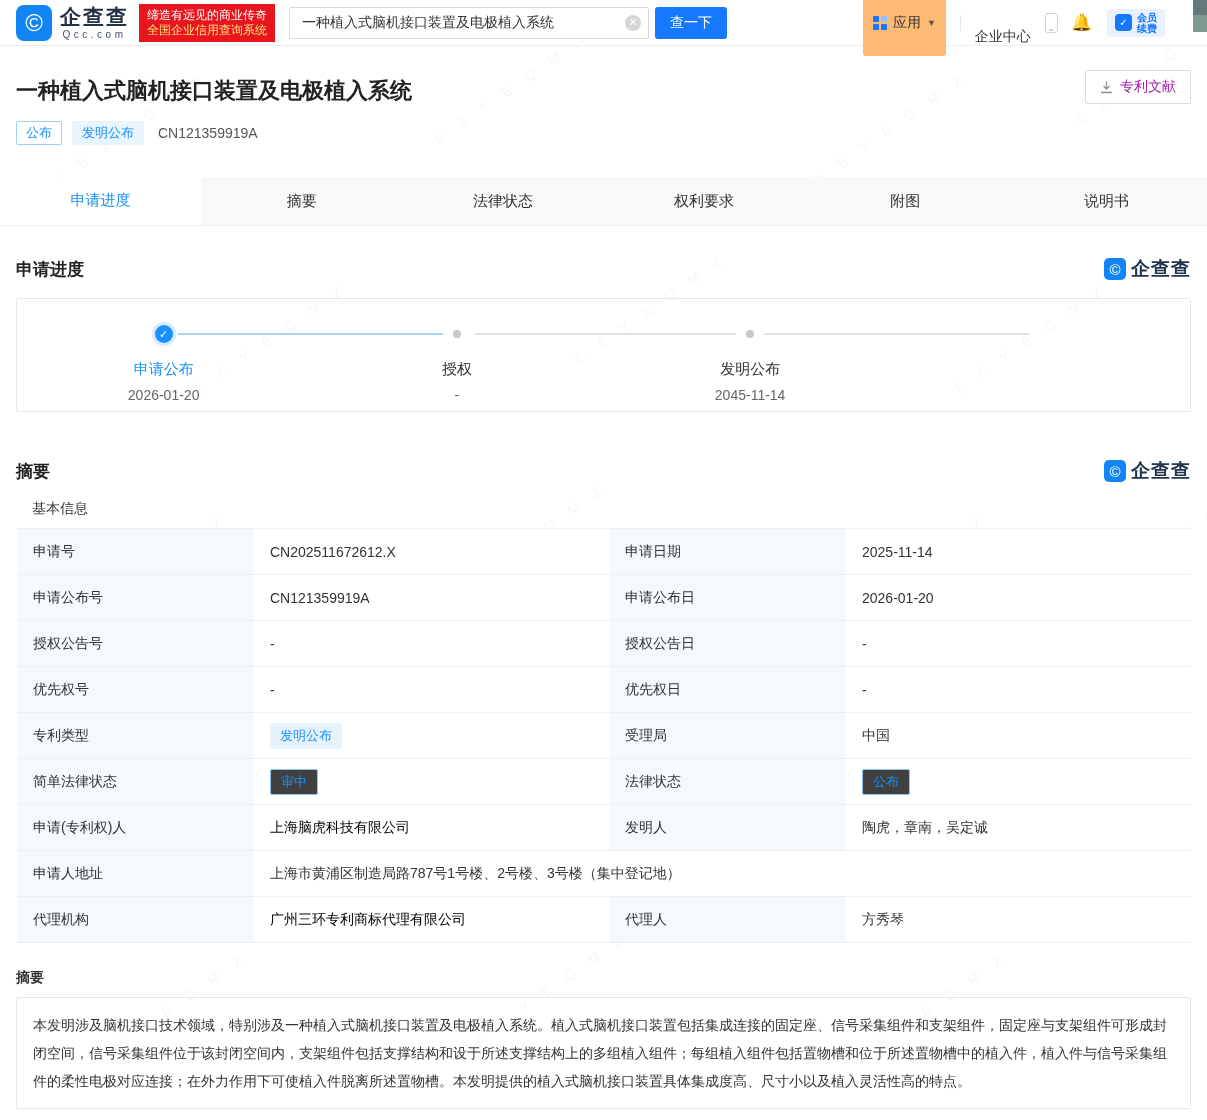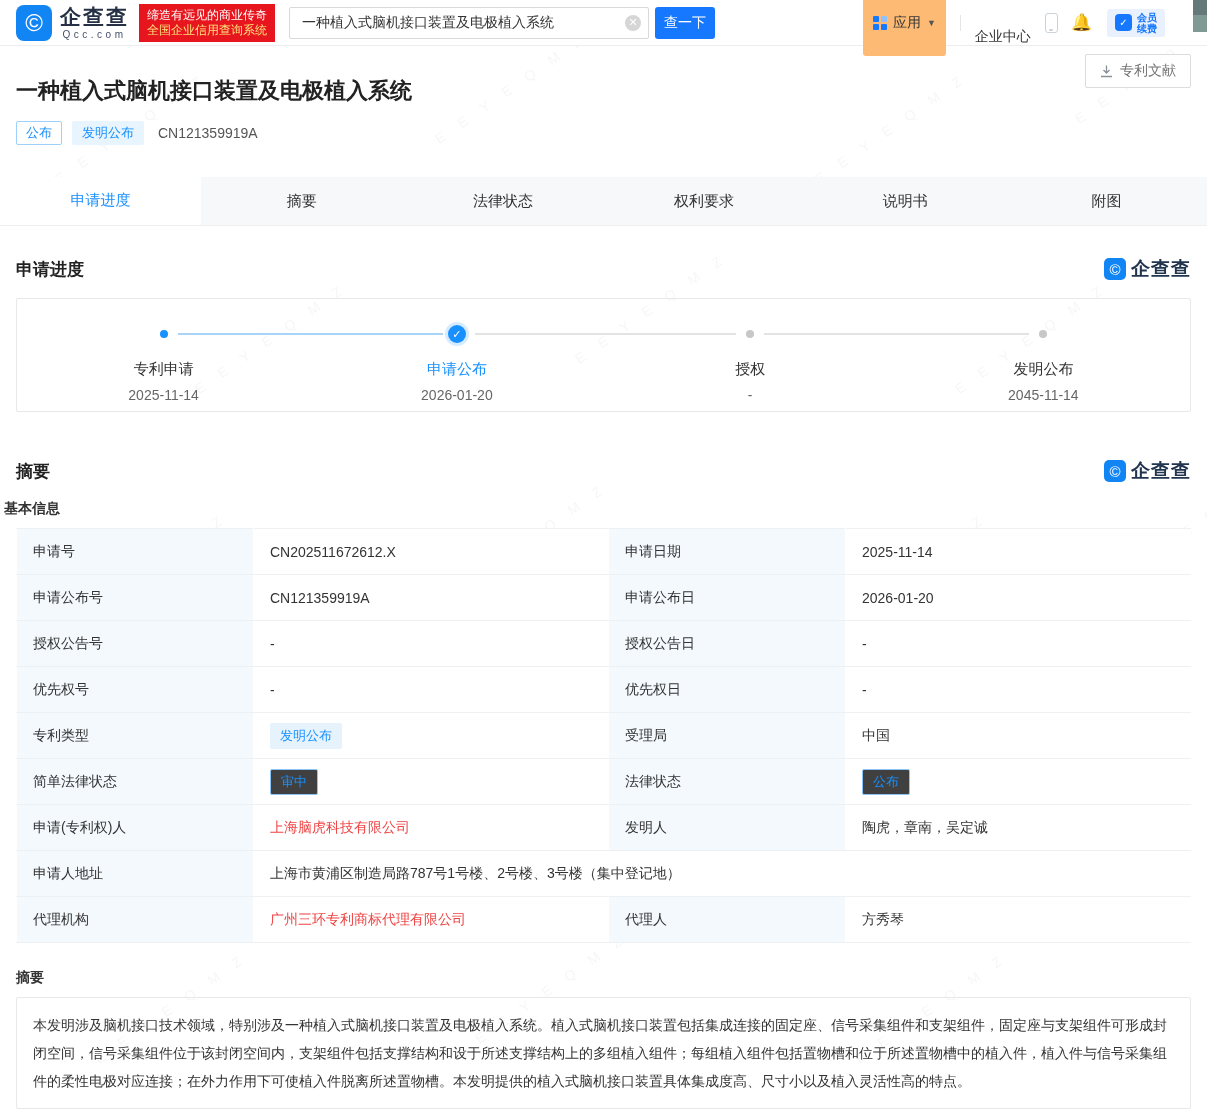--- a/index.html
+++ b/index.html
@@ -22,21 +22,21 @@
   .slogan { margin-left:10px; background:#e7161e; color:#fff; font-size:12px;
     padding:4px 8px; line-height:15px; white-space:nowrap; }
   .slogan .l2 { color:#ffe37a; }
   .searchwrap { display:flex; align-items:center; margin-left:14px; }
   .search-input { width:360px; height:32px; border:1px solid #d9d9d9; border-radius:2px;
     padding:0 30px 0 12px; font-size:14px; color:#333; outline:none;
     font-family:"Liberation Sans","DejaVu Sans",sans-serif; }
   .clear-btn { margin-left:-24px; width:16px; height:16px; border-radius:50%;
     background:#d6d6d6; color:#fff; font-size:11px; line-height:15px; text-align:center;
     cursor:pointer; }
-  .search-btn { margin-left:14px; width:60px; height:32px; background:#1678ff; color:#fff;
+  .search-btn { margin-left:14px; width:72px; height:32px; background:#1678ff; color:#fff;
     border:none; border-radius:3px; font-size:14px; cursor:pointer;
     font-family:"Liberation Sans","DejaVu Sans",sans-serif; }
   .top-right { margin-left:auto; display:flex; align-items:center; gap:14px; padding-right:26px; }
   .apps-pill { display:flex; align-items:center; gap:6px; background:#fdba74;
     border-radius:3px; padding:24px 10px; cursor:pointer; }
   .grid-icon { width:14px; height:14px; display:grid; grid-template-columns:6px 6px;
     grid-template-rows:6px 6px; gap:2px; }
   .grid-icon i { background:#1678ff; border-radius:1px; }
   .grid-icon i.lite { background:#8fc0ff; }
   .apps-label { font-size:14px; color:#333; }
@@ -58,23 +58,23 @@
   .scroll-thumb .b { height:17px; background:#7f9a92; }
   
   .title-sec { padding:30px 16px 0; position:relative; }
   .patent-title { font-size:22px; font-weight:bold; color:#222; }
   .badge-row { display:flex; align-items:center; gap:10px; margin-top:15px; }
   .badge-outline { font-size:13px; color:#1890ff; border:1px solid #9ed0fb;
     background:#fff; border-radius:2px; padding:2px 9px; }
   .badge-filled { font-size:13px; color:#1890ff; background:#e8f4fe;
     border-radius:2px; padding:3px 10px; }
   .pub-no { font-size:14px; color:#555; margin-left:4px; }
-  .doc-btn { position:absolute; right:16px; top:8px; display:flex; align-items:center;
+  .doc-btn { position:absolute; right:16px; top:24px; display:flex; align-items:center;
     gap:7px; border:1px solid #dcdcdc; background:#fff; border-radius:2px;
-    padding:7px 14px; font-size:14px; color:#737373; cursor:pointer;
+    padding:7px 14px; font-size:14px; color:#a21caf; cursor:pointer;
     font-family:"Liberation Sans","DejaVu Sans",sans-serif; }
   
   .tabs { margin-top:32px; display:flex; background:#f7f8fa; border-bottom:1px solid #efefef; }
   .tab { flex:1; height:48px; display:flex; align-items:center; justify-content:center;
     font-size:15px; color:#333; cursor:pointer; }
   .tab.active { background:#fff; color:#1890ff; border-bottom:1px solid #fff;
     margin-bottom:-1px; }
   
   .sec-head { display:flex; align-items:center; justify-content:space-between;
     padding:0 16px; margin-top:30px; }
@@ -95,29 +95,29 @@
     margin-top:11px; }
   .dot-small { width:8px; height:8px; border-radius:50%; background:#1890ff; }
   .dot-small.gray { background:#c7c7c7; }
   .dot-check { width:18px; height:18px; border-radius:50%; background:#1890ff; color:#fff;
     font-size:11px; display:flex; align-items:center; justify-content:center;
     box-shadow:0 0 0 3px rgba(24,144,255,0.18); }
   .tl-label { font-size:15px; color:#333; margin-top:2px; }
   .tl-label.cur { color:#1890ff; }
   .tl-date { font-size:14px; color:#666; margin-top:8px; }
   
-  .basic-label { font-size:14px; font-weight:bold; color:#333; padding:0 4px; margin-top:16px; }
+  .basic-label { font-size:14px; font-weight:normal; color:#333; padding:0 32px; margin-top:16px; }
   table.info { width:1175px; margin:10px 16px 0; border-collapse:collapse; table-layout:fixed; }
   table.info td { height:46px; font-size:14px; color:#333; padding:0 16px;
     border-bottom:1px solid #eef1f4; vertical-align:middle; }
   table.info tr:first-child td { border-top:1px solid #eef1f4; }
   td.lbl { background:#f3f9fd; width:237px; border-right:1px solid #fff;
     border-left:1px solid #fff; }
   td.val { background:#fff; }
-  a.link { color:#ef4444; text-decoration:none; cursor:pointer; }
+  a.link { color:#000000; text-decoration:none; cursor:pointer; }
   .tag-filled { display:inline-block; font-size:13px; color:#1890ff; background:#e6f3fd;
     border-radius:2px; padding:4px 10px; }
   .tag-outline { display:inline-block; font-size:13px; color:#1890ff; background:#404040;
     border:1px solid #8cc4f8; border-radius:2px; padding:3px 10px; }
   
   .abs-head { font-size:14px; font-weight:bold; color:#333; padding:0 16px; margin-top:26px; }
   .abs-box { margin:10px 16px 0; border:1px solid #e8e8e8; border-radius:2px;
     padding:13px 16px; font-size:14px; line-height:28px; color:#333; }
   .dl-icon { display:inline-flex; }
 </style>
@@ -207,46 +207,39 @@
       </span>
       <span>专利文献</span>
     </button>
   </div>
 
   <div class="tabs">
     <div class="tab active">申请进度</div>
     <div class="tab">摘要</div>
     <div class="tab">法律状态</div>
     <div class="tab">权利要求</div>
+    <div class="tab">附图</div>
     <div class="tab">说明书</div>
-    <div class="tab">附图</div>
   </div>
 
   <div class="sec-head">
     <div class="sec-title">申请进度</div>
     <div class="qcc-mini">
       <div class="ic">©</div>
       <div class="tx">企查查</div>
     </div>
   </div>
 
   <div class="timeline-card">
     <div class="tl-seg blue" style="left:calc(12.5% + 14px); width:calc(25% - 28px);"></div>
     <div class="tl-seg gray" style="left:calc(37.5% + 18px); width:calc(25% - 32px);"></div>
     <div class="tl-seg gray" style="left:calc(62.5% + 14px); width:calc(25% - 28px);"></div>
     <div class="tl-steps">
       <div class="tl-step">
         <div class="tl-dotwrap">
-            <div class="dot-small"></div>
-          </div>
-        <div class="tl-label">专利申请</div>
-        <div class="tl-date">2025-11-14</div>
-      </div>
-      <div class="tl-step">
-        <div class="tl-dotwrap">
             <div class="dot-check">✓</div>
           </div>
         <div class="tl-label cur">申请公布</div>
         <div class="tl-date">2026-01-20</div>
       </div>
       <div class="tl-step">
         <div class="tl-dotwrap">
             <div class="dot-small gray"></div>
           </div>
         <div class="tl-label">授权</div>

